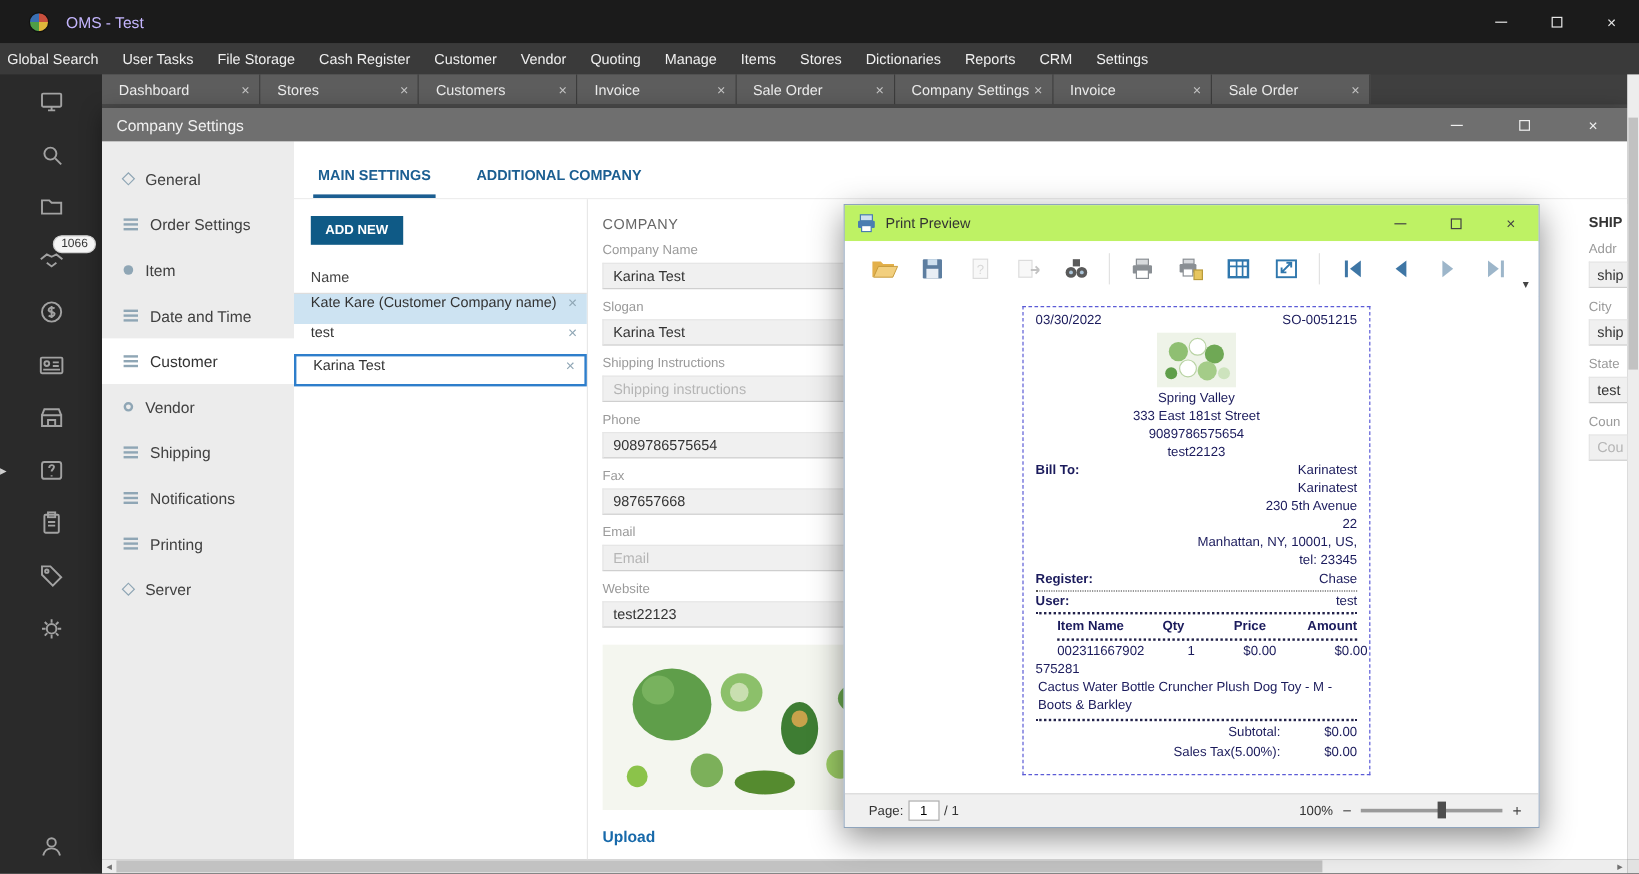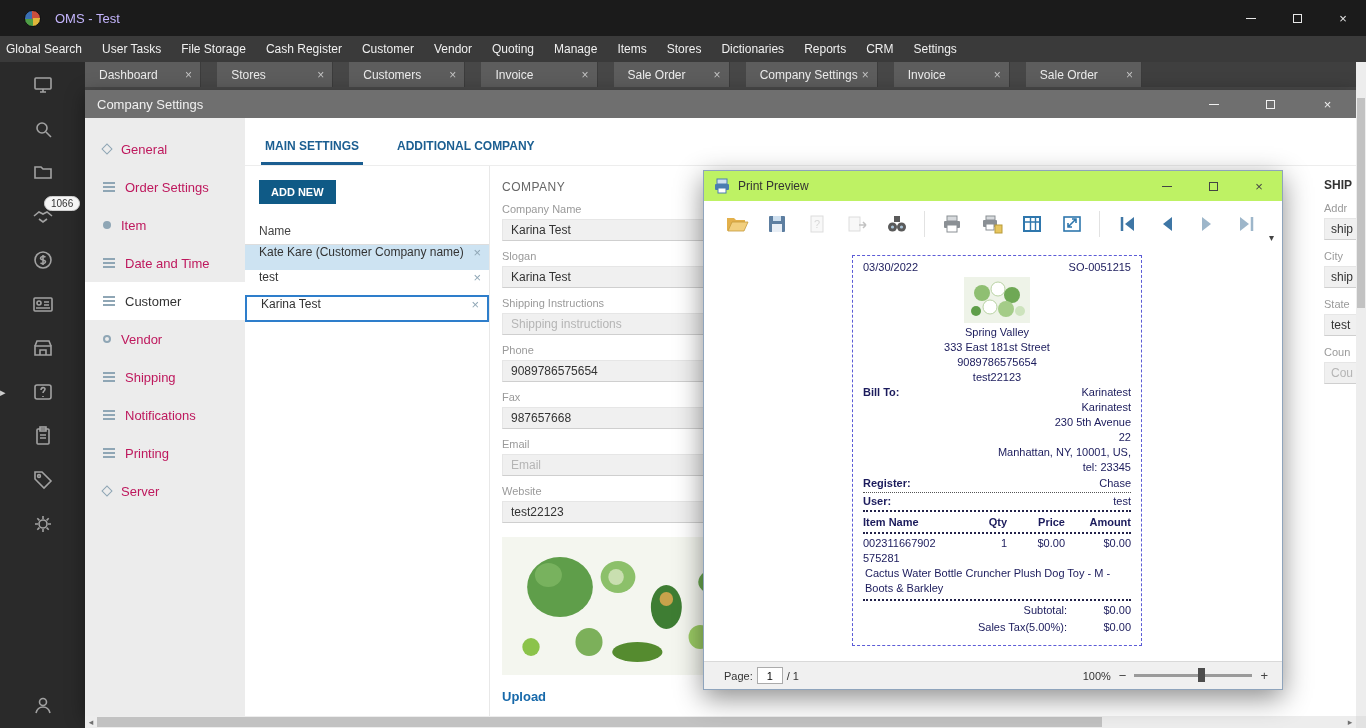--- a/index.html
+++ b/index.html
@@ -21,21 +21,21 @@
   .glyph-max { display:inline-block; width:9px; height:9px; border:1px solid currentColor; }
 
   
   .menubar { position:absolute; left:0; top:36px; width:1366px; height:26px;
     background:#3a3a3a; display:flex; align-items:center; }
   .menu-item { color:#f0f0f0; font-size:12px; padding:0 10px; line-height:26px; white-space:nowrap; }
   .menu-item:first-child { padding-left:6px; }
 
   
   .tabbar { position:absolute; left:85px; top:62px; width:1057px; height:25px;
-    background:#474747; display:flex;gap:16px; }
+    background:#474747; display:flex; }
   .doc-tab { width:149px; height:25px; background:#5d5d5d; border-right:1px solid #3c3c3c;
     display:flex; align-items:center; font-size:12px; color:#ececec; padding:0 8px 0 14px; }
   .doc-tab .lbl { flex:1; overflow:hidden; white-space:nowrap; }
   .tab-x { color:#c4c4c4; font-size:12px; margin-left:4px; }
 
   
   .sidebar { position:absolute; left:0; top:62px; width:85px; height:666px; background:#2a2a2a; }
   .side-ic { position:absolute; left:32px; width:22px; height:22px; }
   .side-ic svg { stroke:#a2a2a2; fill:none; stroke-width:1.6; width:22px; height:22px; }
   .badge { position:absolute; left:44px; top:134px; background:#f5f5f5; color:#333;
@@ -48,21 +48,21 @@
   
   .sw { position:absolute; left:85px; top:90px; width:1271px; height:626px; background:#fff;
     box-shadow:0 4px 18px rgba(0,0,0,.4); }
   .sw-titlebar { height:28px; background:#6f6f6f; display:flex; align-items:center; color:#f0f0f0; }
   .sw-titlebar .title { margin-left:12px; font-size:13px; }
   .sw-ctls { margin-left:auto; display:flex; height:100%; }
   .sw-ctl { width:57px; display:flex; align-items:center; justify-content:center; color:#f0f0f0; font-size:13px; }
   .sw-body { position:absolute; top:28px; left:0; right:0; bottom:0; display:flex; }
   .sw-nav { width:160px; background:#ececec; padding-top:12px; }
   .nav-item { height:38px; display:flex; align-items:center; padding-left:18px;
-    color:#be185d; font-size:13px; }
+    color:#404040; font-size:13px; }
   .nav-item.sel { background:#fff; color:#333; }
   .ic { display:inline-block; margin-right:10px; }
   .ic-diamond { width:8px; height:8px; border:1.5px solid #8fa6b5; transform:rotate(45deg); }
   .ic-bars { width:12px; height:10px; border-top:2px solid #8fa6b5; border-bottom:2px solid #8fa6b5; position:relative; }
   .ic-bars::after { content:""; position:absolute; left:0; top:2px; width:12px; border-top:2px solid #8fa6b5; }
   .ic-dot { width:8px; height:8px; border-radius:50%; background:#8fa6b5; }
   .ic-ring { width:8px; height:8px; border-radius:50%; border:2px solid #8fa6b5; }
 
   .sw-content { flex:1; position:relative; background:#fff; }
   .tabs-row { height:48px; display:flex; align-items:flex-end; border-bottom:1px solid #ededed; }
@@ -126,21 +126,21 @@
   .r-row { display:flex; justify-content:space-between; }
   .r-center { text-align:center; }
   .r-img { display:block; width:66px; height:46px; margin:2px auto; }
   .bill { display:flex; }
   .bill .bl { font-weight:bold; }
   .bill .br { flex:1; text-align:right; }
   .kv { display:flex; justify-content:space-between; border-bottom:1px dotted #555;
     padding:1px 0; }
   .kv .k { font-weight:bold; }
   .kv.thick { border-bottom:2px dotted #22224a; }
-  .r-grid { display:grid; grid-template-columns:1fr 30px 56px 64px; column-gap:2px; }
+  .r-grid { display:grid; grid-template-columns:1fr 30px 56px 64px; column-gap:12px;margin-left:18px; }
   .r-grid .num { text-align:right; }
   .r-head { font-weight:bold; border-bottom:2px dotted #22224a; padding:3px 0 2px 0; }
   .r-item { padding-top:2px; }
   .r-desc { padding:0 0 3px 2px; border-bottom:2px dotted #22224a; }
   .tot { display:flex; justify-content:flex-end; padding-top:2px; }
   .tot .tv { width:64px; text-align:right; }
   .tot .tk { font-weight:bold; font-weight:normal; }
 
   .pp-status { position:absolute; left:0; right:0; bottom:0; height:28px; background:#f0f0f0;
     border-top:1px solid #d9d9d9; display:flex; align-items:center; font-size:11px; color:#333; }

